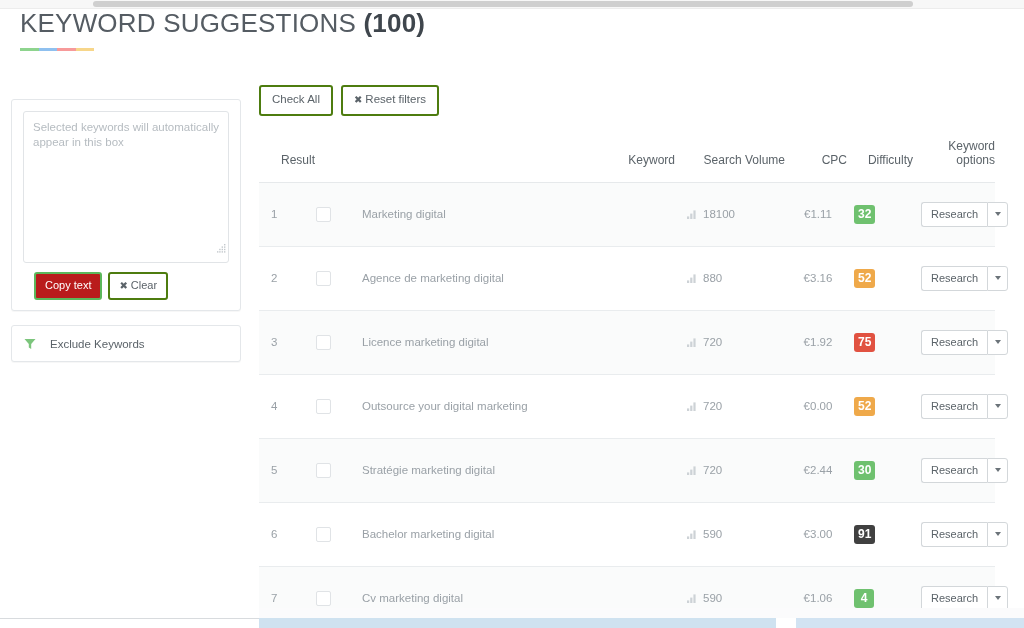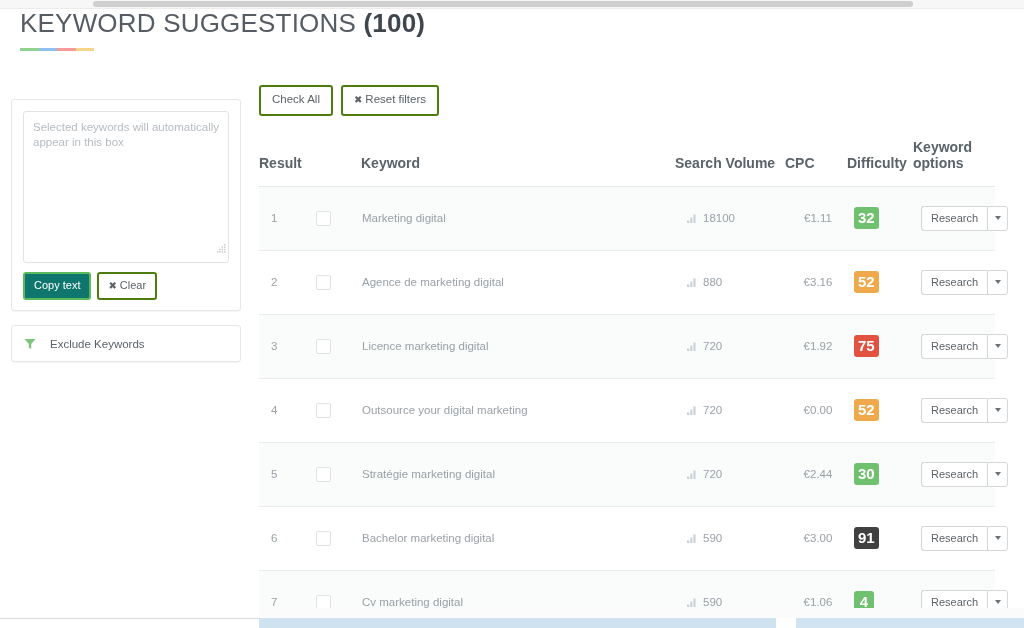--- a/index.html
+++ b/index.html
@@ -133,24 +133,24 @@
   .toolbar .btn { padding: 7px 11px 8px 11px; font-size: 11.5px; }
 
   
   table.kw {
     margin-top: 23px;
     width: 736px;
     border-collapse: collapse;
     table-layout: fixed;
   }
   table.kw thead th {
-    font-size: 14px;
+    font-size: 12px;
     color: #5b6369;
-    font-weight: 700;
-    text-align: left;
+    font-weight: 400;
+    text-align: right;
     padding: 0 0 15px 0;
     border-bottom: 1px solid #e6e9eb;
     vertical-align: bottom;
   }
   col.c-res { width: 56px; }
   col.c-chk { width: 46px; }
   col.c-kw  { width: 314px; }
   col.c-vol { width: 110px; }
   col.c-cpc { width: 62px; }
   col.c-dif { width: 66px; }
@@ -191,21 +191,21 @@
   }
 
   .vol-ic { display: inline-block; vertical-align: -1px; margin-right: 6px; }
 
   .badge {
     display: inline-block;
     min-width: 20px;
     padding: 3px 4px 4px 4px;
     border-radius: 3px;
     color: #fff;
-    font-size: 15px;
+    font-size: 12px;
     font-weight: 700;
     text-align: center;
     line-height: 1;
   }
 
   .split {
     display: inline-flex;
     align-items: stretch;
     height: 25px;
     justify-content: space-between;
@@ -274,21 +274,21 @@
         <i style="background: rgb(247, 214, 138);"></i>
       </div>
   </div>
 
   <div class="left-col">
 
     <div class="card" style="position:relative;">
       <div class="card-body">
         <textarea class="sel-box" placeholder="Selected keywords will automatically appear in this box" style=""></textarea>
         <div class="btn-row">
-          <button class="btn btn-green" style="background: #0f766e; border-color: rgb(92, 184, 92);">Copy text</button>
+          <button class="btn btn-green" style="background: #b91c1c; border-color: rgb(92, 184, 92); margin-left: 11px;">Copy text</button>
           <button class="btn">
             <span class="x">✖</span><span>Clear</span>
           </button>
         </div>
       </div>
       <span class="resize-grip">
         <svg width="9" height="9" viewBox="0 0 9 9" aria-hidden="true">
           <rect x="7" y="0" width="1.4" height="1.4" fill="#c3c8cc"></rect>
           <rect x="4.6" y="2.4" width="1.4" height="1.4" fill="#c3c8cc"></rect>
           <rect x="7" y="2.4" width="1.4" height="1.4" fill="#c3c8cc"></rect>

